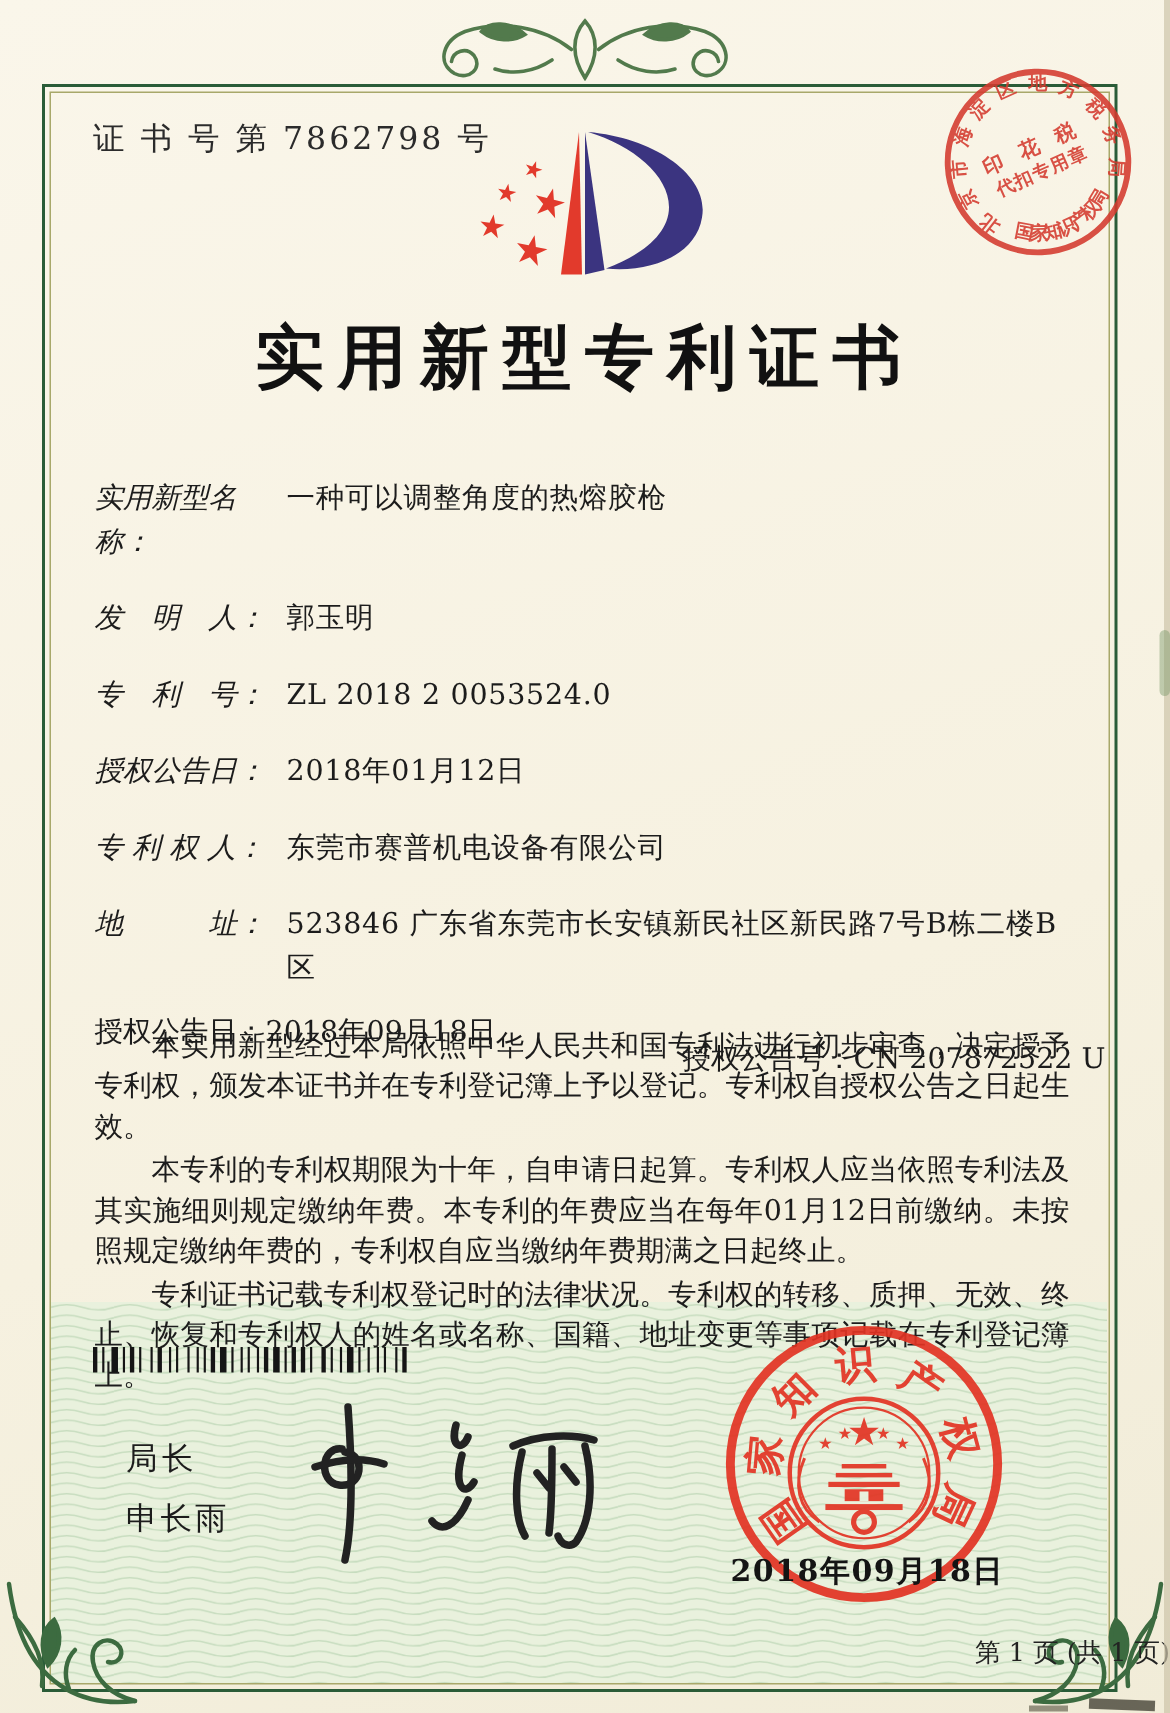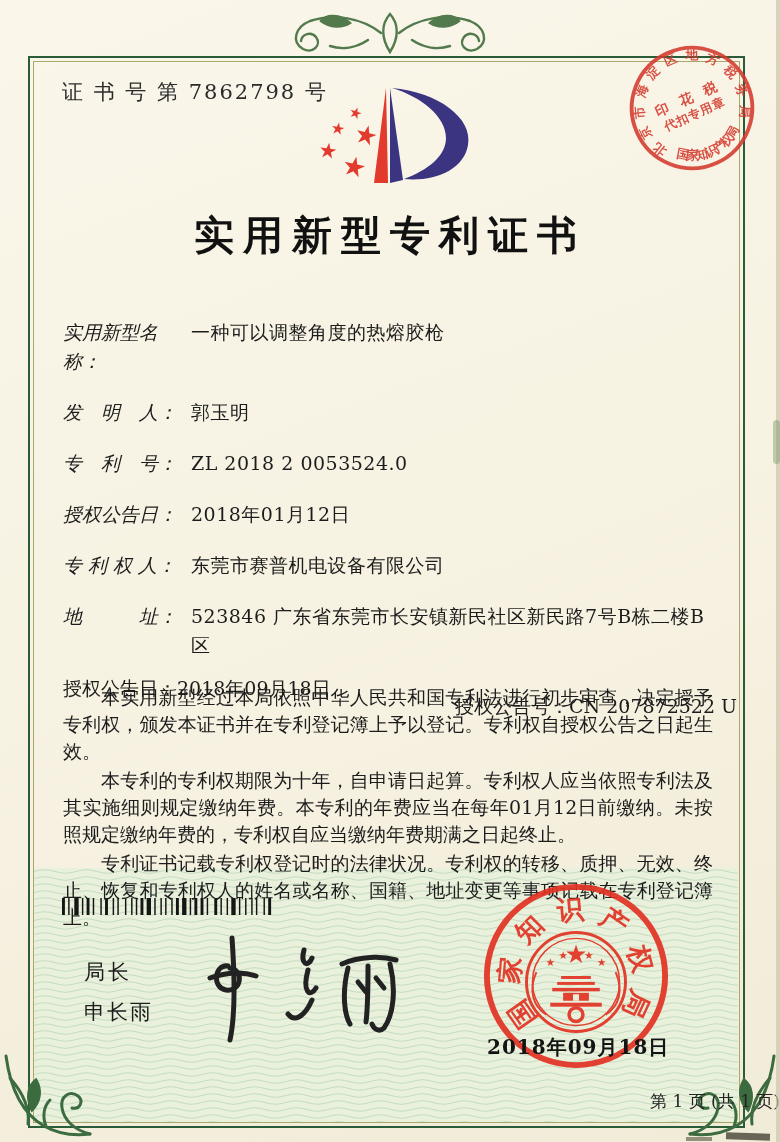--- a/index.html
+++ b/index.html
@@ -9,21 +9,21 @@
   .abs{position:absolute;}
   
   .frame-outer{left:28px;top:56px;width:713px;height:1068px;border:2.5px solid #2a5c38;}
   .frame-inner{position:absolute;left:3px;top:3px;right:3px;bottom:3px;border:1px solid #a8a86a;}
   
   .panel{left:34px;top:868px;width:704px;height:254px;background:#e9f1dd;z-index:1;}
   .panel svg{display:block;width:100%;height:100%;}
   
   .cert-number{left:62px;top:78px;font-size:21px;letter-spacing:2px;color:#2b2b2b;z-index:5;text-align:right;}
   .logo{left:286px;top:82px;z-index:4;}
-  .title{left:0;right:0;top:208px;text-align:center;font-size:40px;font-weight:bold;
+  .title{left:0;right:0;top:208px;text-align:center;font-size:46px;font-weight:bold;
          letter-spacing:9px;color:#111;z-index:5;}
   
   .fields{left:63px;width:652px;top:318px;font-size:19px;color:#1c1c1c;z-index:5;}
   .frow{line-height:29px;margin-bottom:22px;}
   .flabel{display:inline-block;width:128px;vertical-align:top;font-style:italic;}
   .fvalue{display:inline-block;width:515px;vertical-align:top;letter-spacing:.5px;}
   .grant-row{position:relative;height:29px;}
   .grant-right{position:absolute;left:392px;top:18px;white-space:nowrap;}
   
   .paragraphs{left:63px;width:650px;top:684px;font-size:19px;line-height:27px;

